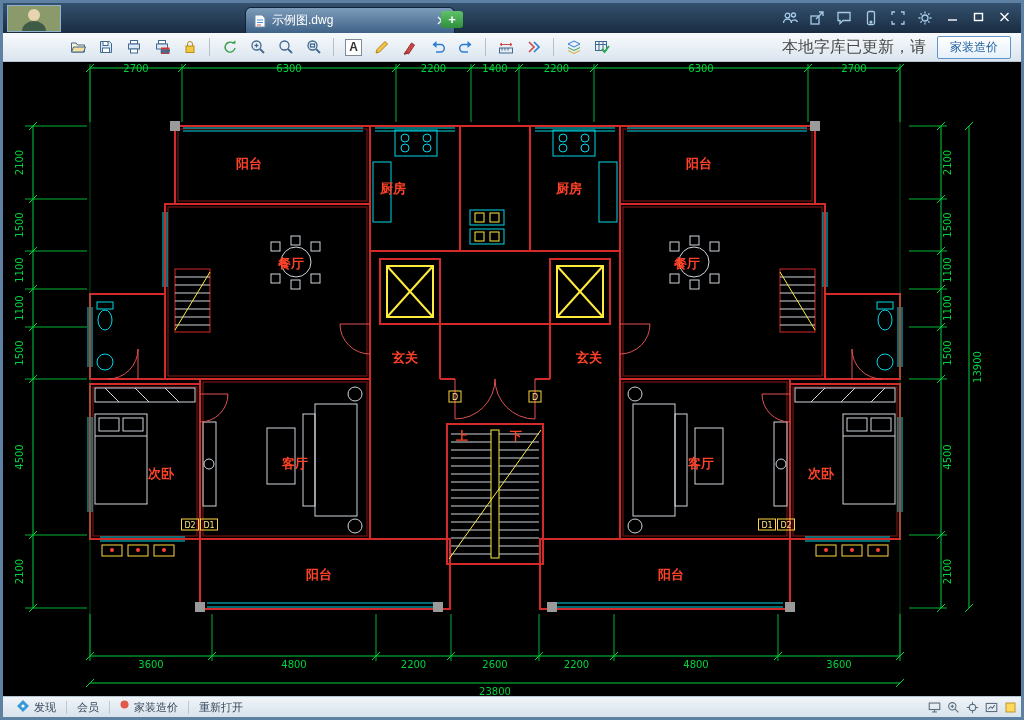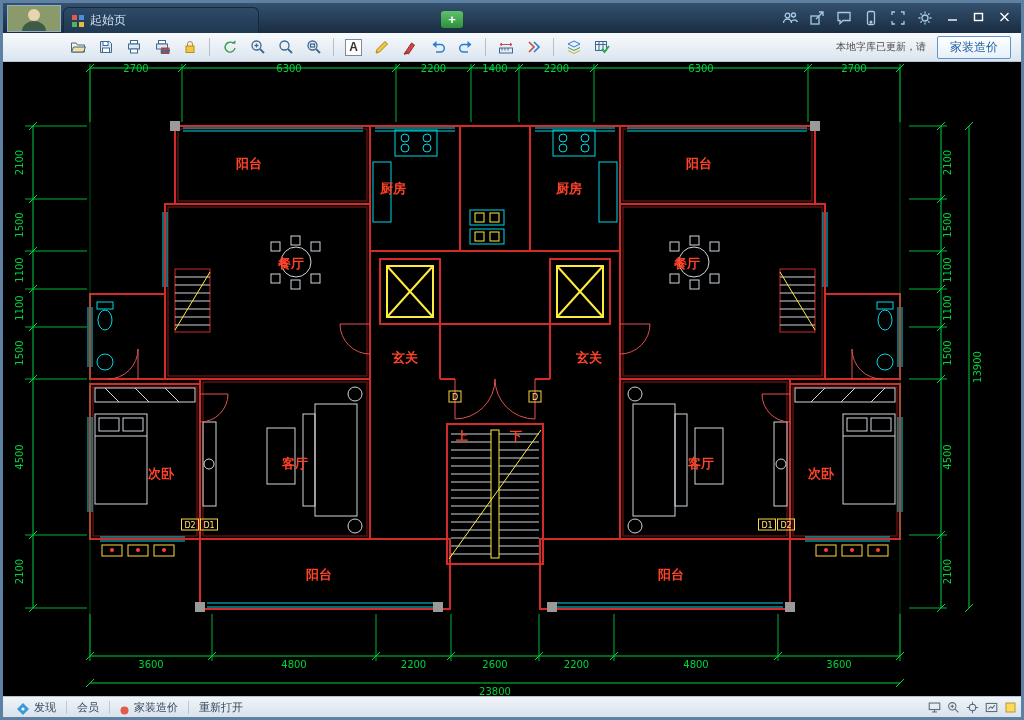--- a/index.html
+++ b/index.html
@@ -21,58 +21,63 @@
   .winbtns{position:absolute;right:4px;top:5px;display:flex;}
   .winbtn{width:26px;height:18px;display:flex;align-items:center;justify-content:center;}
   
   .toolbar{height:28px;background:linear-gradient(#f7fafc,#dbe5ef);border-bottom:1px solid #b6c4d2;
            display:flex;align-items:center;padding:0 6px 0 62px;gap:3px;flex:0 0 auto;}
   .tbtn{width:25px;height:23px;display:flex;align-items:center;justify-content:center;border-radius:3px;}
   .tsep{width:1px;height:18px;background:#b3c1cf;margin:0 4px;}
   .Atool{display:inline-block;width:15px;height:15px;border:1px solid #7e8c99;color:#333;font-size:12px;
          font-weight:bold;text-align:center;line-height:15px;background:#fff;}
   .tb-spacer{flex:1;}
-  .notice{font-size:10px;color:#4a4a4a;white-space:nowrap;margin-right:8px;}
+  .notice{font-size:16px;color:#4a4a4a;white-space:nowrap;margin-right:8px;}
   .reopen{font-size:12px;color:#1f5fa0;background:linear-gradient(#ffffff,#e6f0fa);border:1px solid #5e96cc;
           border-radius:2px;padding:2px 12px;white-space:nowrap;margin-right:4px;}
   
   .canvas{flex:1;background:#000;position:relative;overflow:hidden;}
   .canvas svg{display:block;}
   
   .statusbar{height:20px;background:linear-gradient(#eff4f8,#d9e3ec);border-top:1px solid #b6c4d2;
              display:flex;align-items:center;font-size:11px;color:#37475a;padding:0 4px;flex:0 0 auto;}
-  .sitem{display:flex;align-items:flex-end;gap:5px;padding:0 10px;white-space:nowrap;}
+  .sitem{display:flex;align-items:flex-start;gap:5px;padding:0 10px;white-space:nowrap;}
   .ssep{width:1px;height:13px;background:#b9c6d3;}
   .s-spacer{flex:1;}
   .sic{width:13px;height:13px;display:flex;align-items:center;justify-content:center;margin-left:6px;}
 </style>
 </head>
 <body>
 
 <div class="window">
 
   <div class="titlebar">
     <div class="avatar">
       <svg width="52" height="25" viewBox="0 0 52 25">
         <rect width="52" height="25" fill="#8a9a6a"></rect>
         <circle cx="26" cy="9" r="6" fill="#e8d5b0"></circle>
         <path d="M14,25 a12,10 0 0 1 24,0 z" fill="#3f5a46"></path>
       </svg>
     </div>
 
-    <div class="tab tab-inactive" style="left:60px;width:178px;">
-      <svg class="ic" width="12" height="12" viewBox="0 0 12 12">
-        <rect x="0" y="0" width="5" height="5" fill="#e25b4a"></rect>
-          <rect x="7" y="0" width="5" height="5" fill="#4a90d9"></rect>
-        <rect x="0" y="7" width="5" height="5" fill="#59b05c"></rect>
-          <rect x="7" y="7" width="5" height="5" fill="#e8b93e"></rect>
-      </svg>
-      <span class="tab-label">起始页</span>
+
+    <div class="tab tab-active" style="left:242px;width:192px;">
+      <svg width="12" height="14" viewBox="0 0 12 14">
+        <path d="M1,1 h7 l3,3 v9 h-10 z" fill="#ffffff" stroke="#6c8aa8" stroke-width="1"></path>
+        <line x1="3" y1="6" x2="9" y2="6" stroke="#4a90d9"></line>
+          <line x1="3" y1="8.5" x2="9" y2="8.5" stroke="#4a90d9"></line>
+        <line x1="3" y1="11" x2="7" y2="11" stroke="#e25b4a"></line>
+      </svg>
+      <span class="tab-label">示例图.dwg</span>
+      <span class="tab-close">
+        <svg width="9" height="9" viewBox="0 0 9 9">
+            <path d="M1,1 L8,8 M8,1 L1,8" stroke="#e8eef4" stroke-width="1.5"></path>
+          </svg>
+      </span>
     </div>
-
 
     <div class="newtab">+</div>
 
     <div class="tb-icons">
       <svg class="ic" viewBox="0 0 16 16" fill="none" stroke="#a6cbe8" stroke-width="1.3">
         <circle cx="5.5" cy="5.5" r="2.3"></circle>
           <path d="M1.5,13 a4,4 0 0 1 8,0"></path>
           <circle cx="11.5" cy="5" r="2"></circle>
           <path d="M9,12 a3.5,3.5 0 0 1 6.5,0"></path>
       </svg>

